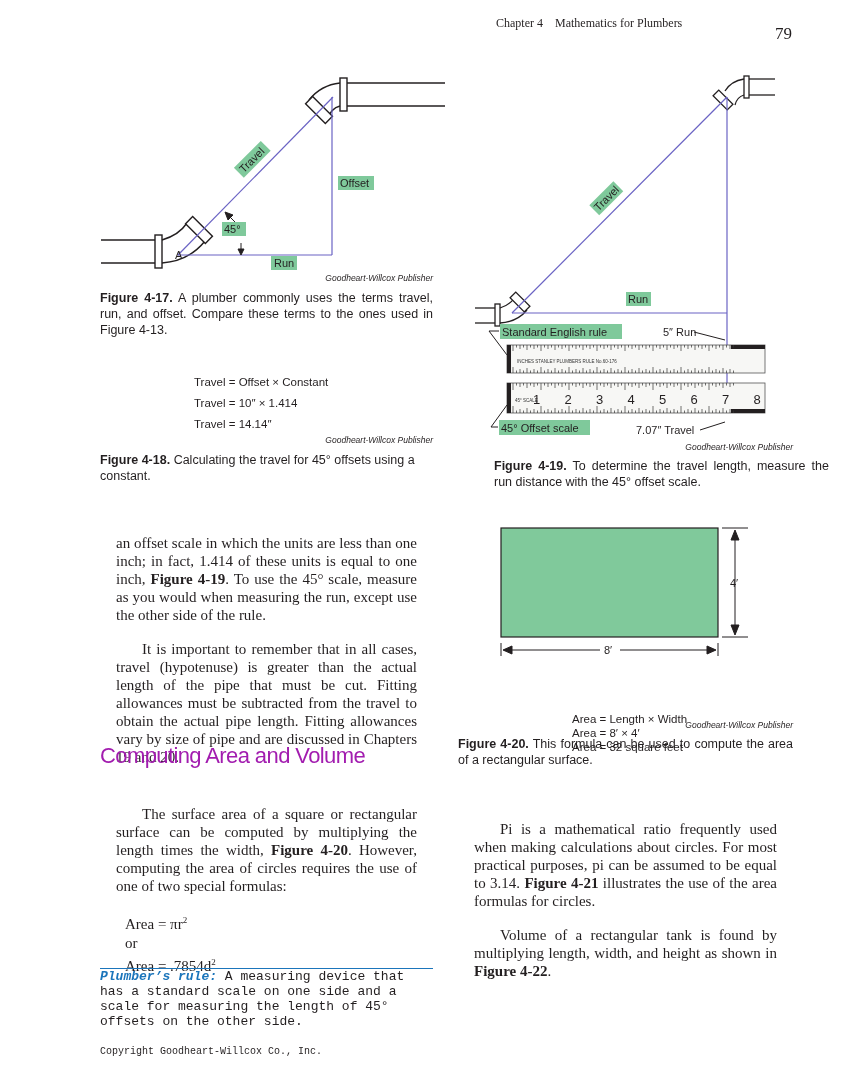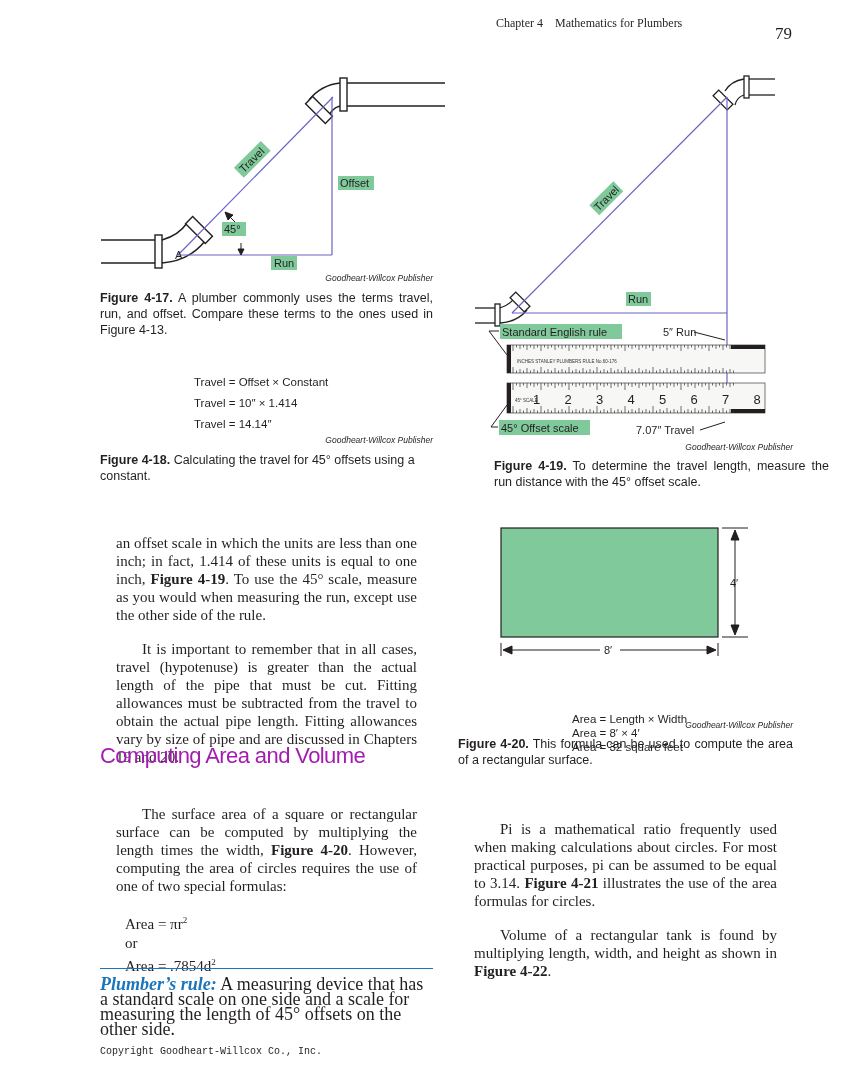--- a/index.html
+++ b/index.html
@@ -12,21 +12,21 @@
   .caption { font-family:"Liberation Sans", sans-serif; font-size:12.5px; line-height:16px; }
   .caption b { font-weight:bold; }
   .body-text { font-family:"Liberation Serif", serif; font-size:15px; line-height:18px; text-align:justify; }
   .body-text p { margin:16px; }
   .indent { text-indent:26px; }
   .fig-label { font-family:"Liberation Sans", sans-serif; font-size:11px; fill:#231f20; }
   .lbl-bg { fill:#7fc99b; }
   #heading { left:100px; top:743px; font-family:"Liberation Sans", sans-serif; font-size:22px; color:#a21caf; letter-spacing:-0.6px; }
   .formula { font-family:"Liberation Sans", sans-serif; font-size:11.5px; line-height:21px; }
   .rect-formula { font-family:"Liberation Sans", sans-serif; font-size:11.5px; line-height:14px; }
-  #rule-box { left:100px; top:968px; width:333px; border-top:1.5px solid #1b75bb; padding-top:8px; font-family:Liberation Serif, serif; font-size:18px; line-height:15px; }
+  #rule-box { left:100px; top:968px; width:333px; border-top:1.5px solid #1b75bb; font-family:Liberation Mono, monospace; font-size:13px; line-height:15px; }
   #rule-term { color:#1b75bb; font-style:italic; font-weight:bold; }
   #copyright { left:100px; top:1046px; font-family:Liberation Mono, monospace; font-size:10px; }
   .bold { font-weight:bold; }
 </style>
 </head>
 <body>
 
 <div id="running-head" class="abs serif" style="white-space:pre;">Chapter 4    Mathematics for Plumbers</div>
 <div id="page-number" class="abs serif">79</div>
 

